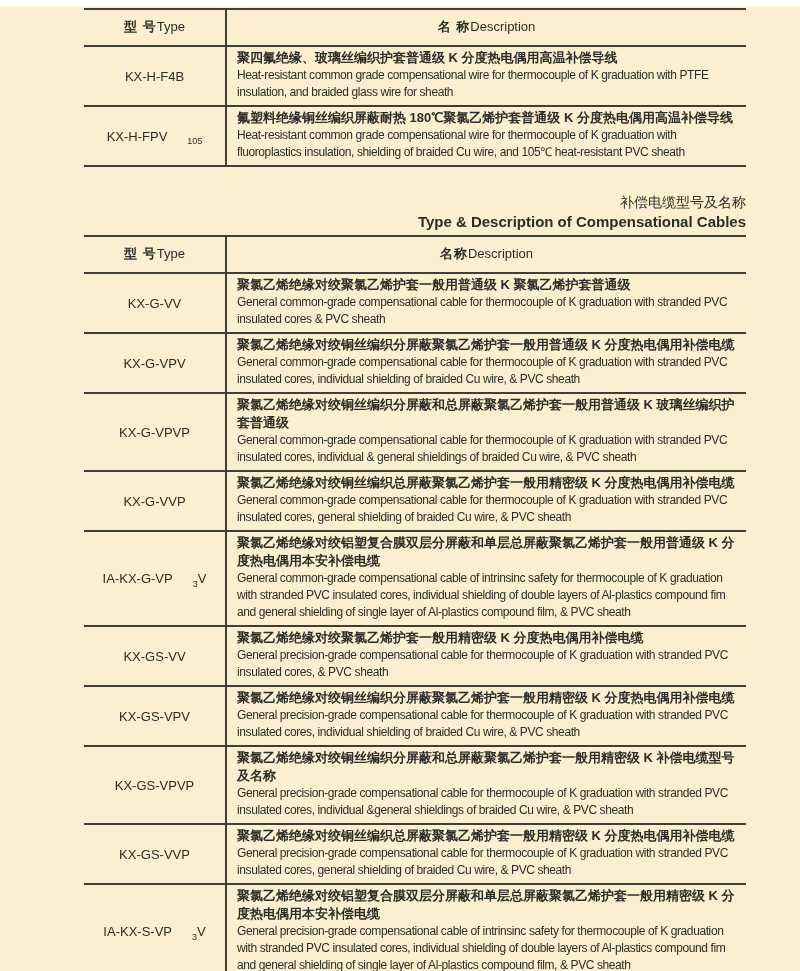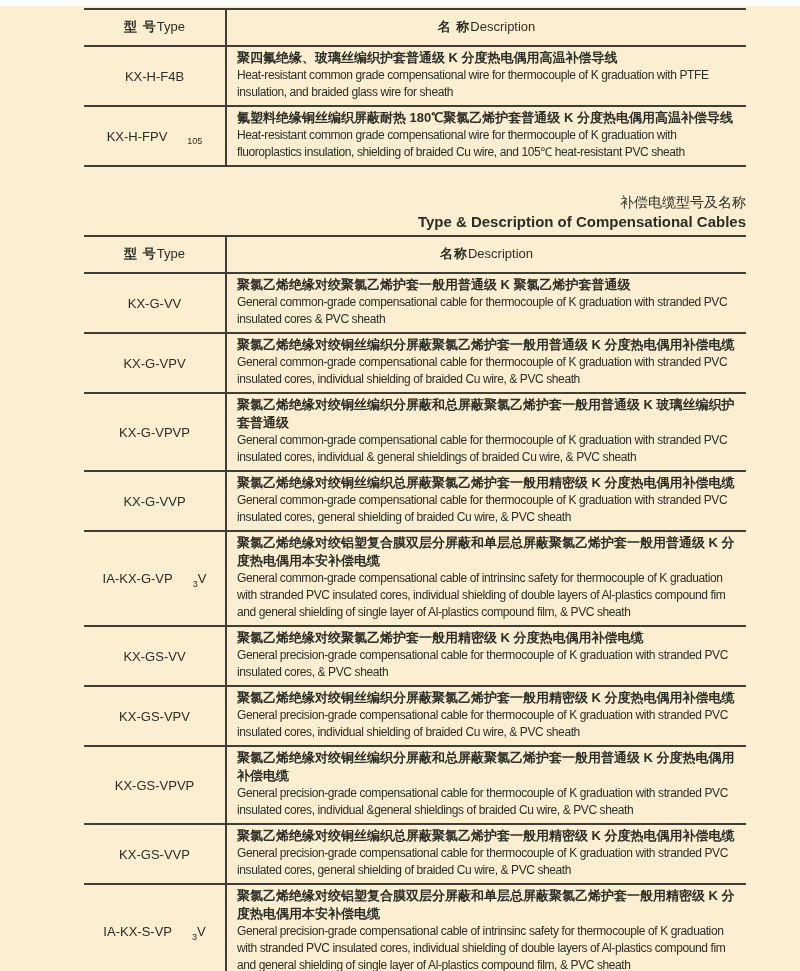--- a/index.html
+++ b/index.html
@@ -174,21 +174,21 @@
         <td class="type-cell col-type"><span>KX-GS-VPV</span></td>
         <td class="desc-cell">
           <div class="desc-cn">聚氯乙烯绝缘对绞铜丝编织分屏蔽聚氯乙烯护套一般用精密级 K 分度热电偶用补偿电缆</div>
           <div class="desc-en">General precision-grade compensational cable for thermocouple of K graduation with stranded PVC insulated cores, individual shielding of braided Cu wire, &amp; PVC sheath</div>
         </td>
       </tr>
 
       <tr>
         <td class="type-cell col-type"><span>KX-GS-VPVP</span></td>
         <td class="desc-cell">
-          <div class="desc-cn">聚氯乙烯绝缘对绞铜丝编织分屏蔽和总屏蔽聚氯乙烯护套一般用普通级 K 分度热电偶用补偿电缆</div>
+          <div class="desc-cn">聚氯乙烯绝缘对绞铜丝编织分屏蔽和总屏蔽聚氯乙烯护套一般用精密级 K 补偿电缆型号及名称</div>
           <div class="desc-en">General precision-grade compensational cable for thermocouple of K graduation with stranded PVC insulated cores, individual &amp;general shieldings of braided Cu wire, &amp; PVC sheath</div>
         </td>
       </tr>
 
       <tr>
         <td class="type-cell col-type"><span>KX-GS-VVP</span></td>
         <td class="desc-cell">
           <div class="desc-cn">聚氯乙烯绝缘对绞铜丝编织总屏蔽聚氯乙烯护套一般用精密级 K 分度热电偶用补偿电缆</div>
           <div class="desc-en">General precision-grade compensational cable for thermocouple of K graduation with stranded PVC insulated cores, general shielding of braided Cu wire, &amp; PVC sheath</div>
         </td>

